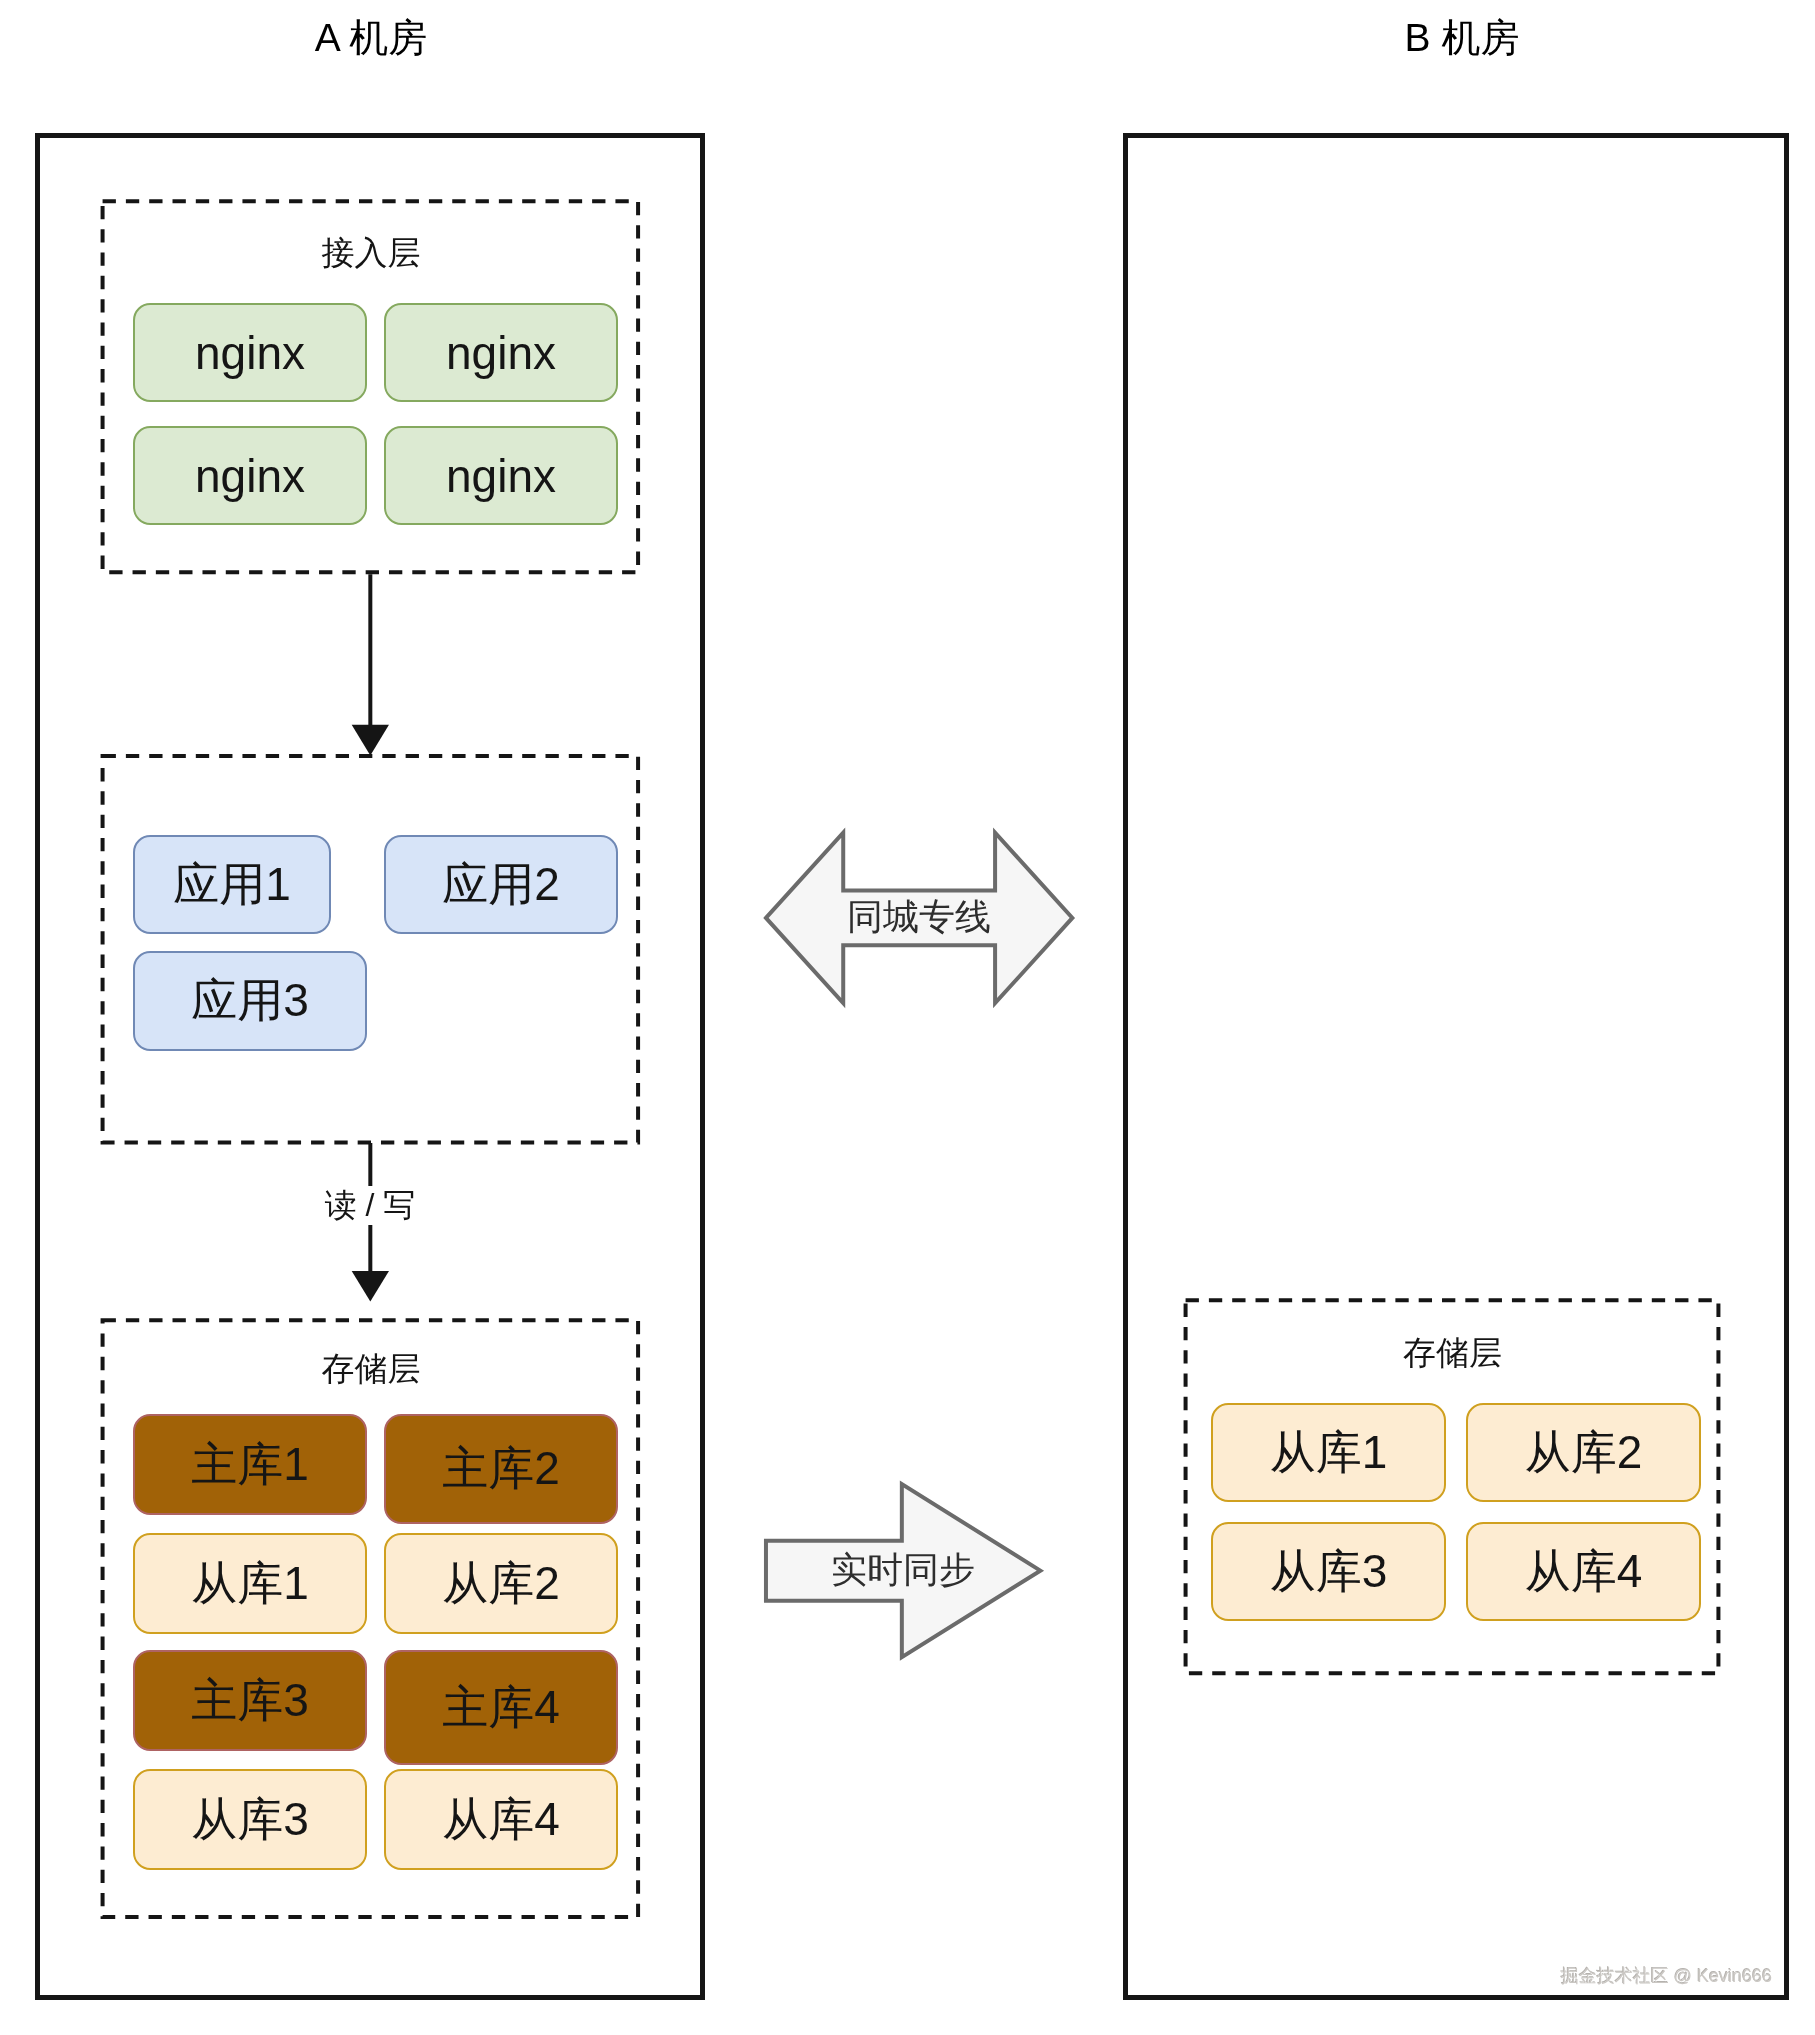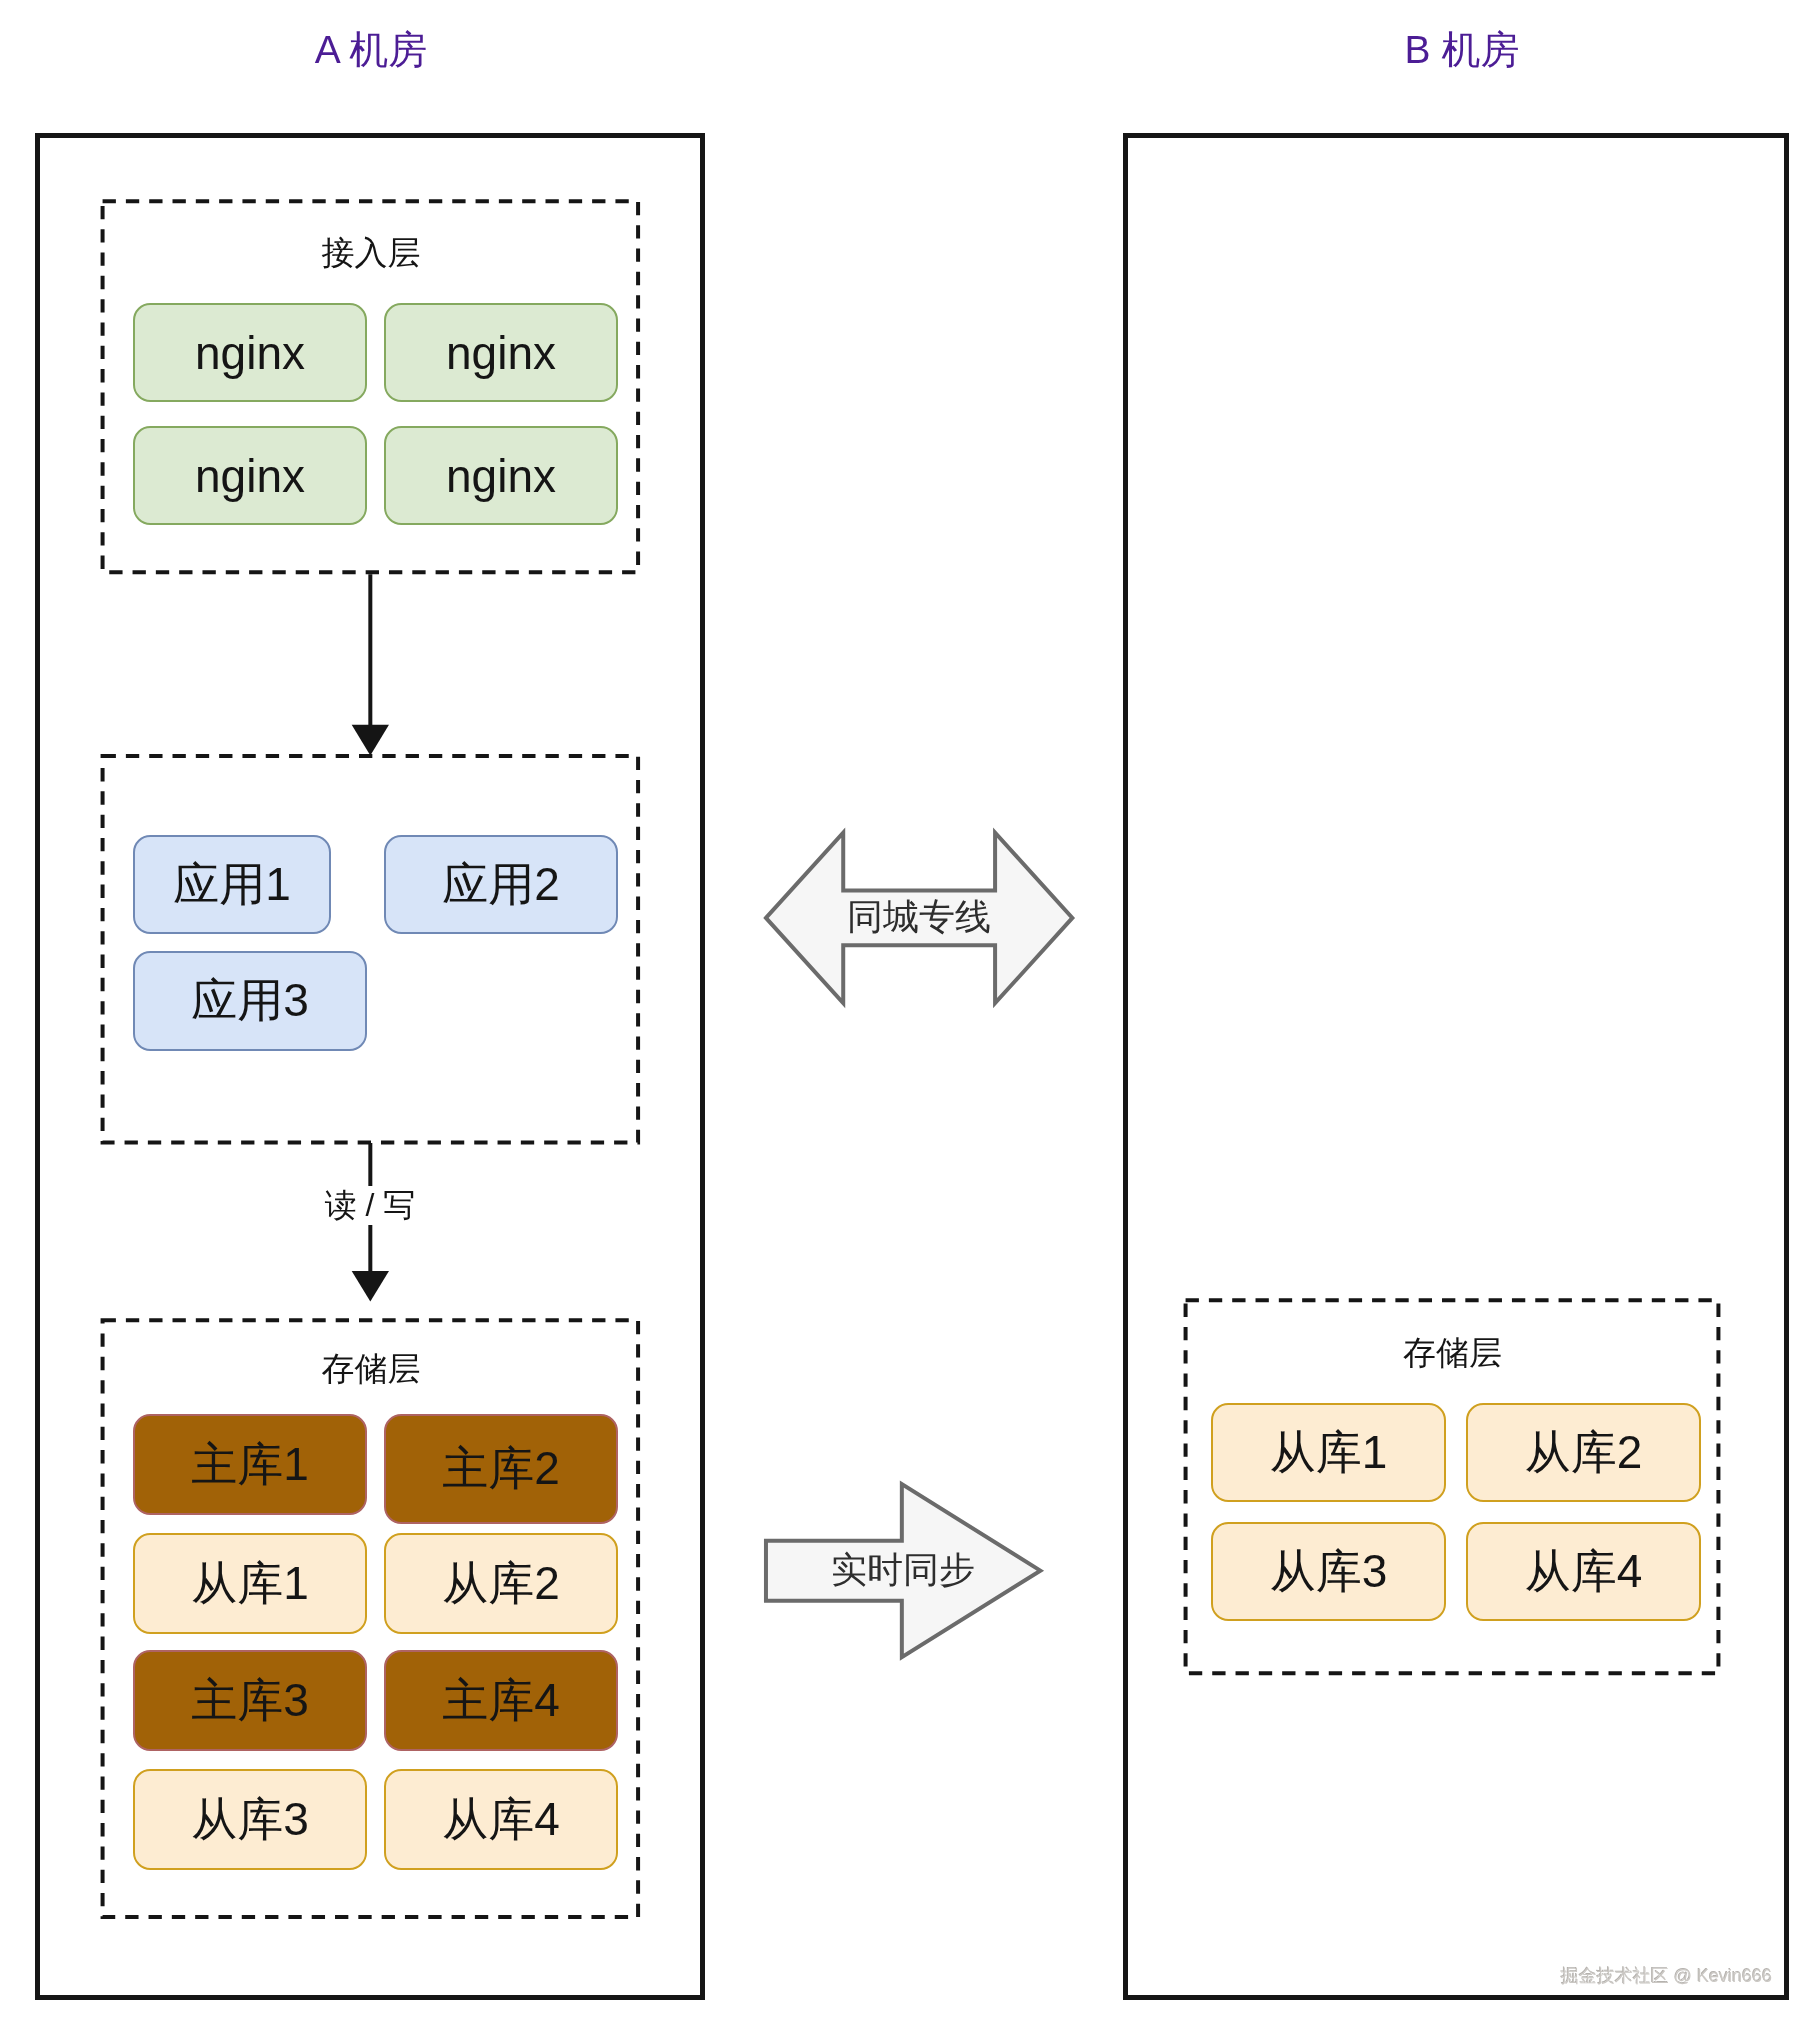--- a/index.html
+++ b/index.html
@@ -7,21 +7,21 @@
     position:relative;
     width:1815px;height:2035px;
     background:#ffffff;
     font-family:"Liberation Sans","DejaVu Sans",sans-serif;
     color:#151515;
     overflow:hidden;
   }
   .dc-title{
     position:absolute;width:400px;height:49px;
     font-size:39px;font-weight:500;line-height:49px;
-    text-align:center;color:#4c1d95;margin-top:12px;
+    text-align:center;color:#000000;
   }
   .dc-box{
     position:absolute;box-sizing:border-box;
     border:5.3px solid #151515;background:transparent;
   }
   .layer-label{
     position:absolute;font-size:33px;line-height:41px;
     text-align:center;color:#151515;
   }
   .node{
@@ -88,21 +88,21 @@
 
   <div class="node blue" style="left:133px;top:835px;width:198px;height:99px;">应用1</div>
   <div class="node blue" style="left:384px;top:835px;width:234px;height:99px;text-align:center;">应用2</div>
   <div class="node blue" style="left:133px;top:951px;width:234px;height:100px;">应用3</div>
 
   <div class="node master" style="left:133px;top:1414px;width:234px;height:101px;">主库1</div>
   <div class="node master" style="left:384px;top:1414px;width:234px;height:110px;">主库2</div>
   <div class="node slave" style="left:133px;top:1533px;width:234px;height:101px;">从库1</div>
   <div class="node slave" style="left:384px;top:1533px;width:234px;height:101px;">从库2</div>
   <div class="node master" style="left:133px;top:1650px;width:234px;height:101px;">主库3</div>
-  <div class="node master" style="left:384px;top:1650px;width:234px;height:101px;">主库4</div>
+  <div class="node master" style="left:384px;top:1650px;width:234px;height:115px;">主库4</div>
   <div class="node slave" style="left:133px;top:1769px;width:234px;height:101px;">从库3</div>
   <div class="node slave" style="left:384px;top:1769px;width:234px;height:101px;">从库4</div>
 
   <div class="node slave" style="left:1211px;top:1403px;width:235px;height:99px;">从库1</div>
   <div class="node slave" style="left:1466px;top:1403px;width:235px;height:99px;">从库2</div>
   <div class="node slave" style="left:1211px;top:1522px;width:235px;height:99px;">从库3</div>
   <div class="node slave" style="left:1466px;top:1522px;width:235px;height:99px;">从库4</div>
 
   <div class="flow-label" style="left:270px;top:1186px;width:200px;height:39px;font-size:32px;">读 / 写</div>
   <div class="block-arrow-label" style="left:766px;top:897px;width:306px;height:41px;">同城专线</div>

